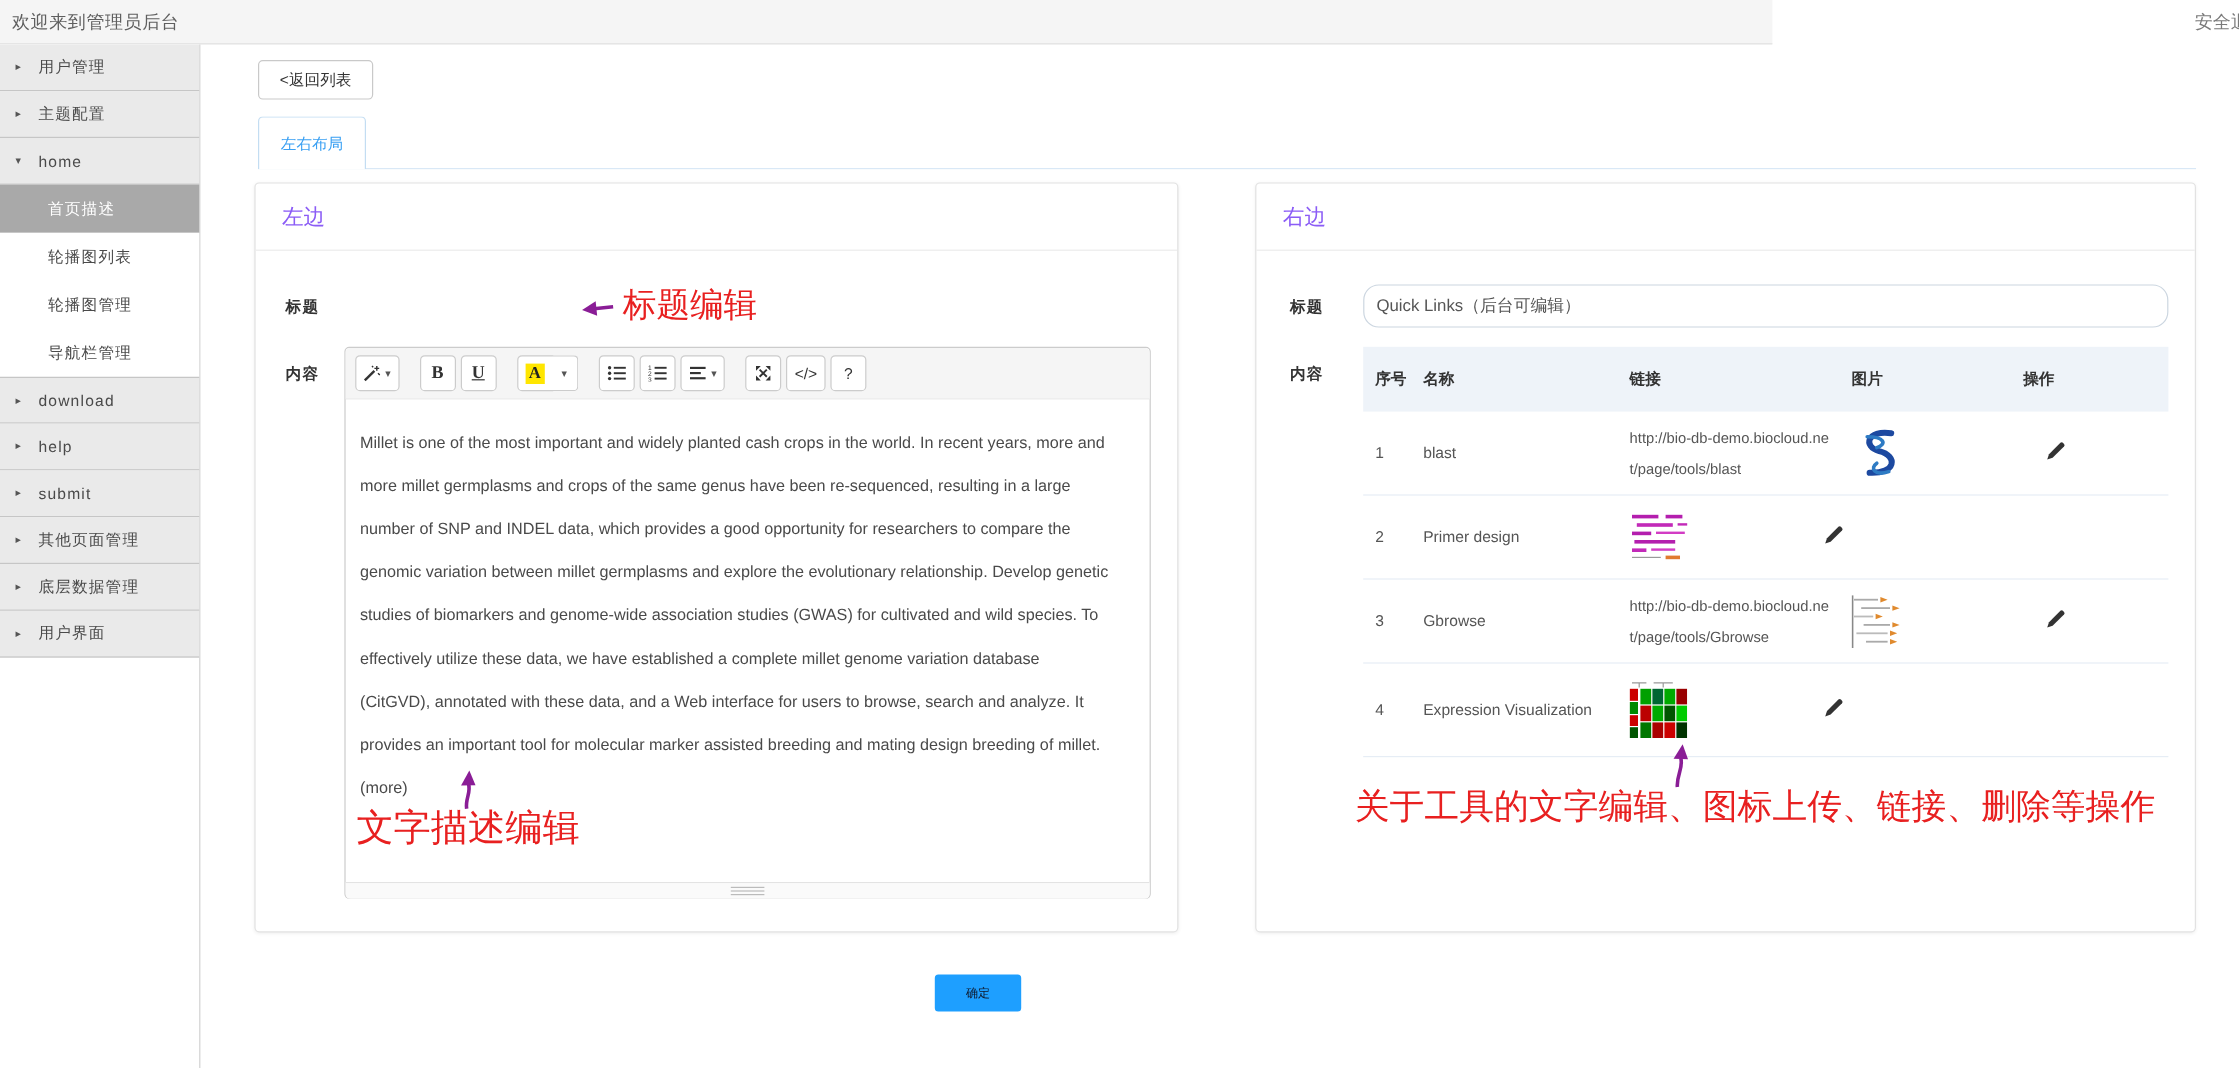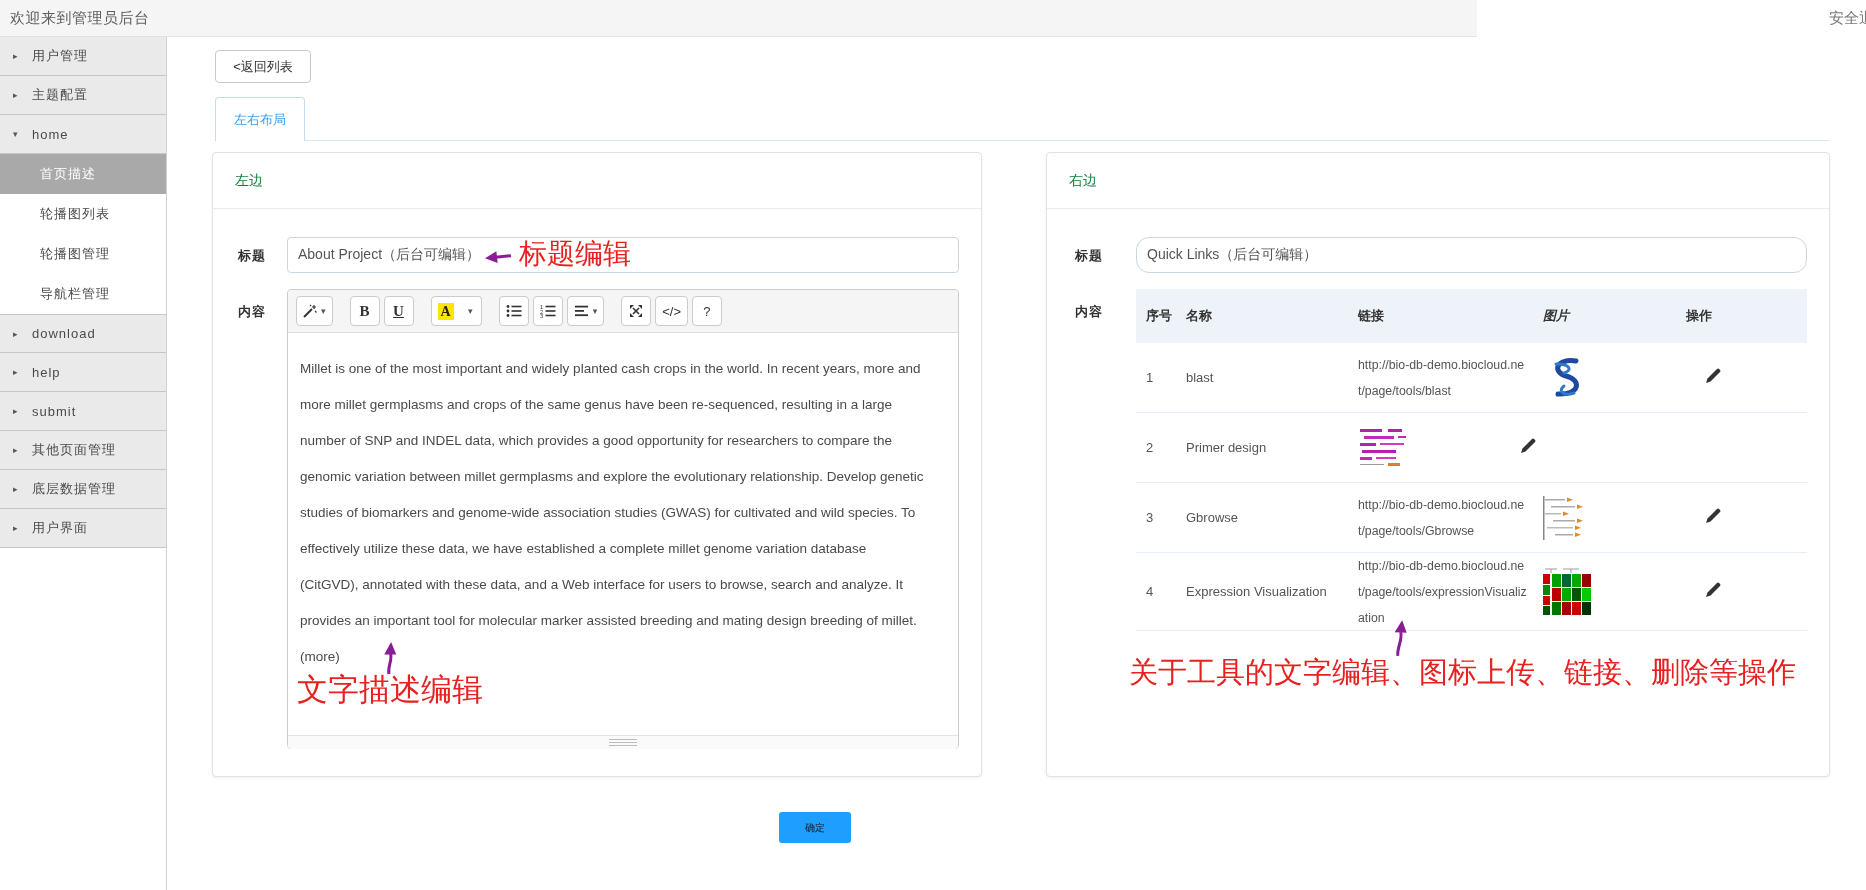--- a/index.html
+++ b/index.html
@@ -24,21 +24,21 @@
   .back-btn{position:absolute;left:215px;top:50px;width:96px;height:33px;background:#fff;border:1px solid #c9c9c9;border-radius:4px;
             font-size:13px;color:#333;display:flex;align-items:center;justify-content:center;cursor:pointer;box-sizing:border-box;}
   .tabline{position:absolute;left:215px;top:140px;width:1615px;height:1px;background:#d9e8f6;z-index:1;}
   .tab-active{position:absolute;left:215px;top:97px;width:90px;height:44px;background:#fff;border:1px solid #c3ddf2;border-bottom:none;
               border-radius:4px 4px 0 0;color:#3aa0f3;font-size:13px;display:flex;align-items:center;justify-content:center;z-index:2;cursor:pointer;box-sizing:border-box;}
 
   
   .card{position:absolute;top:152px;height:625px;background:#fff;border:1px solid #e2e2e2;border-radius:4px;box-shadow:0 1px 3px rgba(0,0,0,.06);box-sizing:border-box;}
   .card.left{left:212px;width:770px;}
   .card.right{left:1046px;width:784px;}
-  .card-header{height:55px;border-bottom:1px solid #ebebeb;display:flex;align-items:center;padding-left:22px;font-size:14px;color:#15803d;}
+  .card-header{height:55px;border-bottom:1px solid #ebebeb;display:flex;align-items:center;padding-left:22px;font-size:18px;color:#8b5cf6;}
   .fld-label{position:absolute;font-size:13px;color:#333;font-weight:bold;letter-spacing:1px;}
   .txt-input{position:absolute;height:36px;border:1px solid #ccd6e0;border-radius:4px;background:#fff;font-size:14px;color:#555;
              padding:0 10px;box-sizing:border-box;font-family:"Liberation Sans","DejaVu Sans",sans-serif;outline:none;}
 
   
   .editor{position:absolute;left:74px;top:136px;width:672px;height:460px;border:1px solid #ccc;border-radius:4px;box-sizing:border-box;background:#fff;}
   .ed-toolbar{height:43px;background:#f5f5f5;border-bottom:1px solid #ddd;border-radius:4px 4px 0 0;display:flex;align-items:center;padding:0 8px;gap:4px;box-sizing:border-box;}
   .gap{width:9px;}
   .ed-btn{height:30px;min-width:30px;background:#fff;border:1px solid #ccc;border-radius:4px;display:inline-flex;align-items:center;justify-content:center;
           font-size:13px;color:#333;cursor:pointer;box-sizing:border-box;padding:0 6px;gap:4px;}
@@ -54,21 +54,21 @@
   .ed-status i{display:block;width:28px;height:1px;background:#bbb;}
 
   
   .qtable{position:absolute;left:89px;top:136px;width:671px;}
   .qrow{display:flex;align-items:center;box-sizing:border-box;}
   .qhead{height:54px;background:#eef3f9;font-weight:bold;font-size:13px;color:#333;}
   .qbody{border-bottom:1px solid #e6edf5;font-size:13px;color:#555;}
   .c1{width:50px;padding-left:10px;box-sizing:border-box;}
   .c2{width:172px;box-sizing:border-box;}
   .c3{width:185px;box-sizing:border-box;padding-right:14px;}
-  .c4{width:143px;box-sizing:border-box;font-style:italic;}
+  .c4{width:143px;box-sizing:border-box;}
   .c5{width:121px;box-sizing:border-box;}
   .linkcell{font-size:12.3px;line-height:26px;word-break:break-all;color:#555;}
   .thumb{display:block;cursor:pointer;}
   .pencil{cursor:pointer;margin-left:18px;}
 
   
   .anno-red{position:absolute;color:#e82020;font-family:"Liberation Serif","DejaVu Serif",serif;white-space:nowrap;z-index:5;}
   .anno-arrow{position:absolute;z-index:5;}
 
   
@@ -137,21 +137,20 @@
   </div>
 
   <div class="back-btn">&lt;返回列表</div>
   <div class="tabline"></div>
   <div class="tab-active">左右布局</div>
 
   <div class="card left">
     <div class="card-header">左边</div>
 
     <div class="fld-label" style="left:25px;top:94px;">标题</div>
-    <input class="txt-input" style="left: 74px; top: 84px; width: 672px;" value="About Project（后台可编辑）">
 
     <svg class="anno-arrow" style="left:271px;top:97px;transform:rotate(-6deg);" width="28" height="14" viewBox="0 0 28 14">
       <path d="M27 7 H11" stroke="#8a1d96" stroke-width="3"></path>
       <path d="M13 1 L1 7 L13 13 Z" fill="#8a1d96"></path>
     </svg>
     <div class="anno-red" style="left:306px;top:82px;font-size:28px;">标题编辑</div>
 
     <div class="fld-label" style="left:25px;top:150px;">内容</div>
 
     <div class="editor">
@@ -322,21 +321,20 @@
         <div class="c5">
           <svg class="pencil" width="18" height="18" viewBox="0 0 18 18">
             <path d="M2 16 L3.5 11.5 L13 2 a1.5 1.5 0 0 1 2.1 0 l0.9 0.9 a1.5 1.5 0 0 1 0 2.1 L6.5 14.5 Z" fill="#333"></path>
           </svg>
         </div>
       </div>
 
       <div class="qrow qbody" style="height:78px;">
         <div class="c1">4</div>
         <div class="c2">Expression Visualization</div>
-        <div class="c3 linkcell">http://bio-db-demo.biocloud.net/page/tools/expressionVisualization</div>
         <div class="c4">
           <svg class="thumb" width="48" height="48" viewBox="0 0 48 48">
             <rect x="0" y="6" width="7" height="10" fill="#cc0000"></rect>
               <rect x="0" y="17" width="7" height="10" fill="#008a00"></rect>
             <rect x="0" y="28" width="7" height="9" fill="#cc0000"></rect>
               <rect x="0" y="38" width="7" height="9" fill="#005500"></rect>
             <rect x="9" y="6" width="9" height="13" fill="#00a000"></rect>
               <rect x="19" y="6" width="9" height="13" fill="#063"></rect>
             <rect x="29" y="6" width="9" height="13" fill="#0a0"></rect>
               <rect x="39" y="6" width="9" height="13" fill="#900"></rect>

